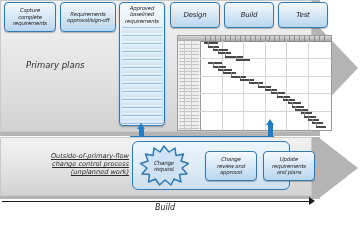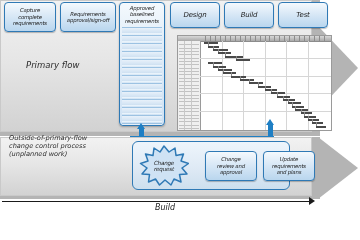--- a/index.html
+++ b/index.html
@@ -172,21 +172,21 @@
     <div class="head" style="left:318px;border-width:42px 0 42px 40px;"></div>
   </div>
 
   <div class="gray-arrow" style="left:0;top:137px;width:360px;height:62px;">
     <div class="body" style="width:320px;"></div>
     <div class="head" style="left:318px;border-width:31px 0 31px 40px;"></div>
   </div>
 
   <div class="panel" style="left:0;top:0;width:310px;height:130px;"></div>
 
-  <div class="panel-label" style="left:26px;top:60px;width:110px;font-size:8.5px;">Primary flow</div>
+  <div class="panel-label" style="left:26px;top:60px;width:110px;font-size:8.5px;">Primary plans</div>
 
   <div class="pbox" style="left:4px;top:2px;width:52px;height:30px;">
     <span style="font-size:5.4px;">Capture
 complete
 requirements</span>
   </div>
 
   <div class="pbox" style="left:60px;top:2px;width:56px;height:30px;">
     <span style="font-size:5.4px;">Requirements
 approval/sign-off</span>
@@ -347,21 +347,21 @@
   </div>
 
   <div id="feedbar" style="left:130px;top:136px;width:144px;height:5px;"></div>
   <div class="upstem" style="left:139px;top:128px;width:5px;height:9px;"></div>
   <div class="uphead" style="left:137px;top:123px;border-width:0 4.5px 6px 4.5px;"></div>
   <div class="upstem" style="left:268px;top:124px;width:5px;height:13px;"></div>
   <div class="uphead" style="left:266px;top:119px;border-width:0 4.5px 6px 4.5px;"></div>
 
   <div class="panel" style="left:0;top:137px;width:310px;height:57px;"></div>
 
-  <div class="panel-label" style="left:9px;top:134px;width:120px;font-size:6.6px;text-align:left;">Outside-of-primary-flow
+  <div class="panel-label" style="left:9px;top:152px;width:120px;font-size:6.6px;text-align:right;text-decoration:underline;">Outside-of-primary-flow
 change control process
 (unplanned work)</div>
 
   <div id="ccbox" style="left:132px;top:141px;width:158px;height:49px;"></div>
 
   <div id="starburst" style="left:139px;top:145px;width:50px;height:41px;">
     <svg width="50" height="41" viewBox="0 0 100 82">
       <polygon points="50,2 60,14 72,6 74,21 89,18 84,32 99,37 86,46 96,58 81,59 84,74 70,68 64,80 52,70 41,80 33,68 19,74 21,59 6,58 16,46 3,37 18,32 13,18 28,21 30,6 42,14" fill="#cfe2f4" stroke="#2f79b5" stroke-width="3" stroke-linejoin="round"></polygon>
     </svg>
     <div class="slabel" style="font-size:5.6px;">Change

